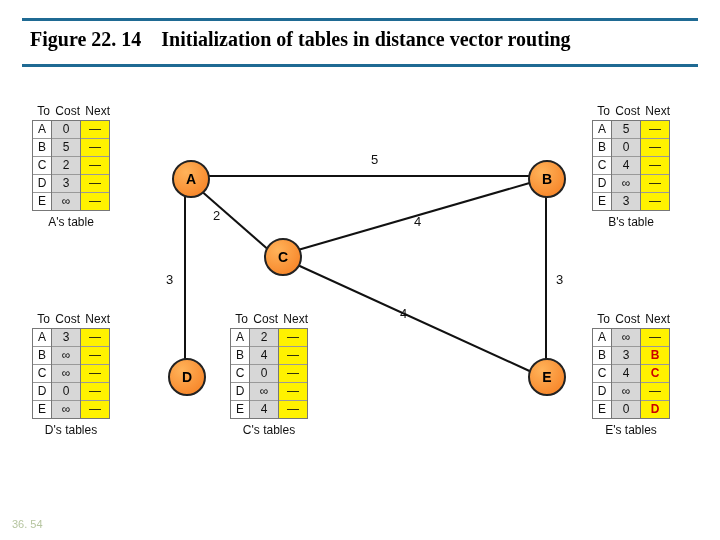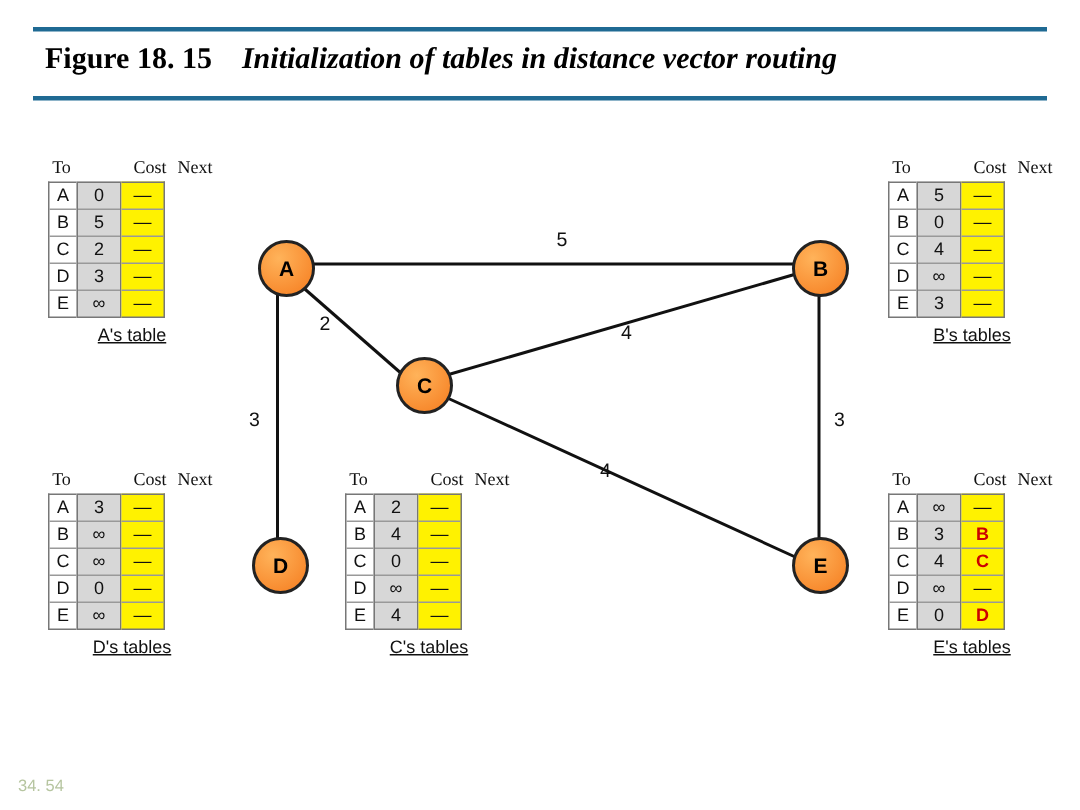--- a/index.html
+++ b/index.html
@@ -2,55 +2,55 @@
 <html><head>
 <meta charset="utf-8">
 <style>
   html,body{margin:0;padding:0;width:720px;height:540px;background:#fff;font-family:Georgia,serif;}
   .slide{position:relative;width:720px;height:540px;}
   .rule{position:absolute;left:22px;right:22px;height:3px;background:#1f6a93;}
   .rule.top{top:18px;}
   .rule.under{top:64px;}
   .title{position:absolute;left:30px;top:28px;font-size:20px;}
   .title .fignum{font-weight:bold;}
-  .title .cap{font-style:italic;font-weight:bold;}
+  .title .cap{font-weight:bold;}
   .pagenum{position:absolute;left:12px;bottom:10px;font-size:11px;color:#b6c5a0;font-family:Arial,sans-serif;}
 
   .stage{position:absolute;left:28px;top:104px;width:664px;height:380px;font-family:Arial,sans-serif;}
 
   
   .rt{position:absolute;font-size:12px;color:#111;}
   .rt .hdr{display:flex;gap:2px;}
-  .rt .hdr span{display:inline-block;text-align:center;font-family:Liberation Serif, serif;}
+  .rt .hdr span{display:inline-block;text-align:right;}
   .rt .hdr .hTo{width:18px;}
-  .rt .hdr .hCost{width:28px;margin-left:34px;}
+  .rt .hdr .hCost{width:28px;}
   .rt .hdr .hNext{width:28px;}
   .rt .body{display:flex;margin-top:2px;}
   .rt .col{display:flex;flex-direction:column;}
   .rt .col div{height:17px;line-height:17px;text-align:center;}
   .rt .colTo{width:18px;border:1px solid #777;border-right:none;background:#fff;}
   .rt .colCost{width:28px;border:1px solid #777;background:#d7d7d7;}
   .rt .colNext{width:28px;border:1px solid #777;border-left:none;background:#fff200;}
   .rt .colTo div+div,.rt .colCost div+div,.rt .colNext div+div{border-top:1px solid #999;}
-  .rt .cap{text-align:center;margin-top:4px;font-size:12px;text-decoration:underline;}
+  .rt .cap{text-align:center;margin-top:4px;font-size:12px;}
   .rt .nextred{color:#c00;font-weight:bold;}
 
   
   .node{position:absolute;width:34px;height:34px;border-radius:50%;background:radial-gradient(circle at 35% 30%,#ffb35a,#f57c1f);border:2px solid #222;display:flex;align-items:center;justify-content:center;font-weight:bold;font-size:14px;color:#000;}
   
   .net{position:absolute;left:0;top:0;}
   .edgelabel{position:absolute;font-size:13px;color:#111;}
 </style>
 </head>
 <body>
 
 <div class="slide">
   <div class="rule top"></div>
   <div class="title">
-    <span class="fignum">Figure 18. 15</span>
+    <span class="fignum">Figure 22. 14</span>
     &nbsp;&nbsp;
     <span class="cap">Initialization of tables in distance vector routing</span>
   </div>
   <div class="rule under"></div>
 
   <div class="stage">
 
     <svg class="net" width="664" height="380">
       <g stroke="#111" stroke-width="2" fill="none">
         <line x1="163" y1="72" x2="515" y2="72"></line>
@@ -139,21 +139,21 @@
             <div>3</div>
         </div>
         <div class="col colNext">
           <div>—</div>
             <div>—</div>
             <div>—</div>
             <div>—</div>
             <div>—</div>
         </div>
       </div>
-      <div class="cap">B's tables</div>
+      <div class="cap">B's table</div>
     </div>
 
     <div class="rt" style="left:4px;top:208px;">
       <div class="hdr">
         <span class="hTo">To</span>
         <span class="hCost">Cost</span>
         <span class="hNext">Next</span>
       </div>
       <div class="body">
         <div class="col colTo">
@@ -240,14 +240,14 @@
           <div class="nextred">C</div>
           <div>—</div>
           <div class="nextred">D</div>
         </div>
       </div>
       <div class="cap">E's tables</div>
     </div>
 
   </div>
 
-  <div class="pagenum">34. 54</div>
+  <div class="pagenum">36. 54</div>
 </div>
 
 </body></html>

